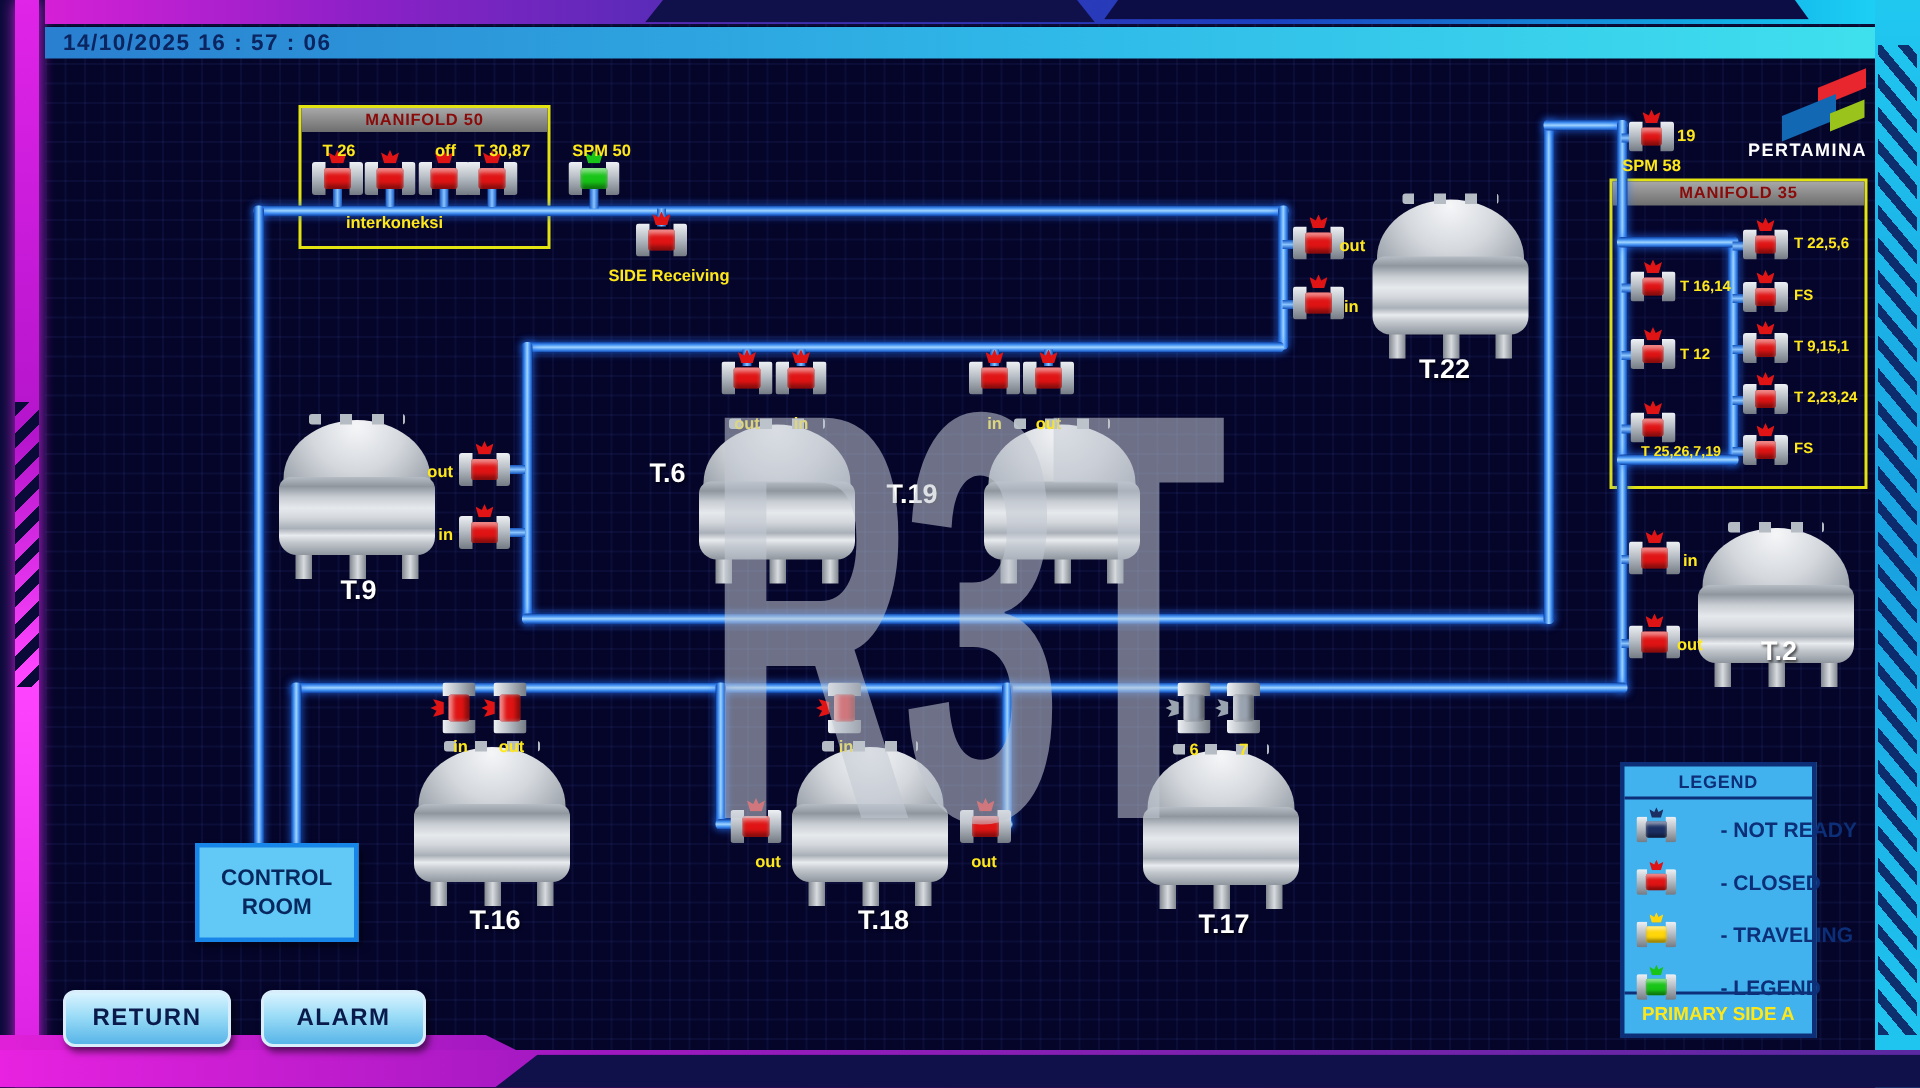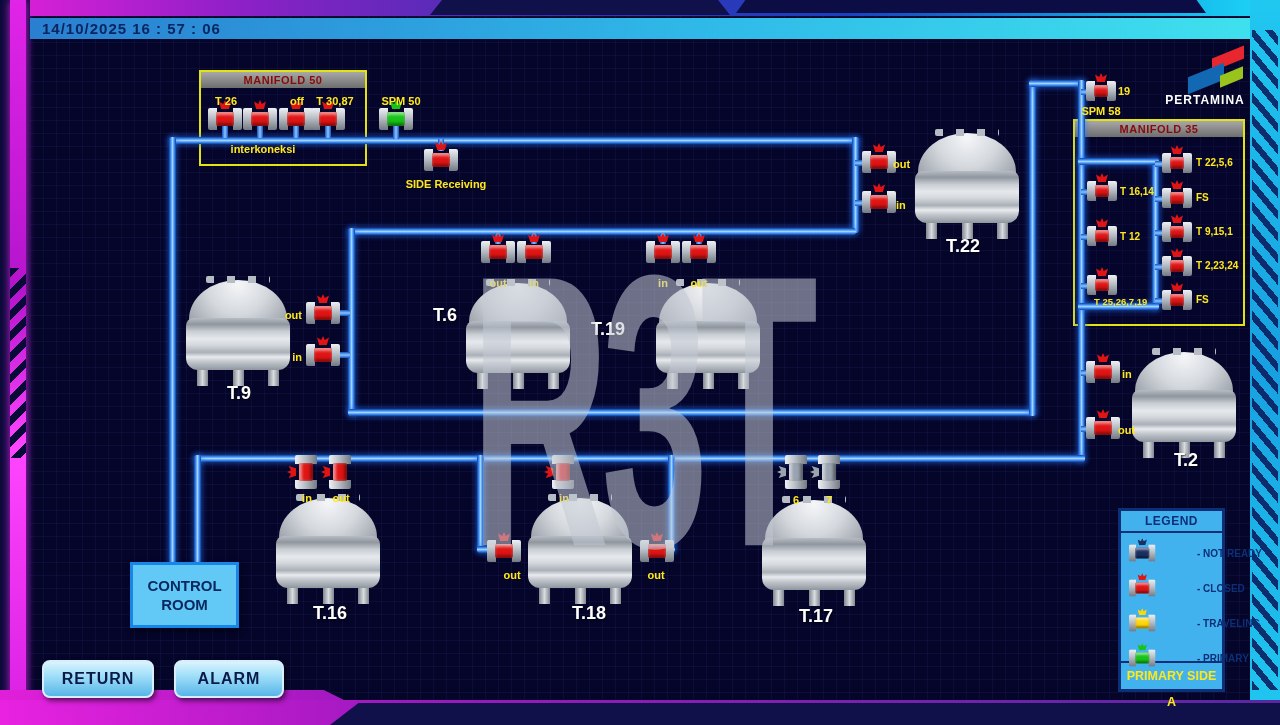--- a/index.html
+++ b/index.html
@@ -100,26 +100,26 @@
 
   
   .croom{left:130px;top:562px;width:109px;height:66px;z-index:8;background:#62c8f5;
     border:3px solid #1886e8;box-sizing:border-box;display:flex;flex-direction:column;
     align-items:center;justify-content:center;color:#07275f;font-weight:bold;font-size:15px;
     line-height:1.3;box-shadow:2px 3px 5px rgba(0,0,0,.5)}
   .btn{position:absolute;height:38px;z-index:8;border-radius:8px;border:2px solid #d8eefb;
     background:linear-gradient(180deg,#d9f3ff 0%,#9bdcf7 45%,#57b5e8 100%);
     color:#0a1a4a;font-weight:bold;font-size:16px;letter-spacing:1px;
     box-shadow:2px 3px 5px rgba(0,0,0,.55);font-family:"Liberation Sans",sans-serif}
-  .legend{left:1118px;top:508px;width:107px;height:184px;z-index:8;background:#42b2ee;
+  .legend{left:1080px;top:508px;width:131px;height:184px;z-index:8;background:#42b2ee;
     border:3px solid #0c2f78;box-sizing:border-box}
   .legend .ltitle{height:20px;border-bottom:2px solid #0c2f78;color:#0c2f78;font-weight:bold;
     font-size:12px;text-align:center;line-height:20px;letter-spacing:.5px}
   .lrow{position:absolute;left:8px;height:24px;display:flex;align-items:center}
-  .lrow .txt{color:#0c2f78;font-weight:bold;font-size:10px;margin-left:34px;white-space:nowrap}
+  .lrow .txt{color:#0c2f78;font-weight:bold;font-size:14px;margin-left:22px;white-space:nowrap}
   .legend .lfoot{position:absolute;left:0;right:0;bottom:0;height:26px;border-top:2px solid #0c2f78;
     color:#ffe81a;font-weight:bold;font-size:12.5px;text-align:center;line-height:26px}
 
   
   .logo{left:1150px;top:40px;width:110px;height:68px;z-index:6}
   .logo i{position:absolute;transform:skewY(-22deg)}
   .logo .l-red{left:62px;top:12px;width:32px;height:13px;background:#e8262d}
   .logo .l-blue{left:38px;top:30px;width:36px;height:17px;background:#1268b3}
   .logo .l-green{left:70px;top:31px;width:23px;height:12px;background:#9ac31c}
   .logo .l-txt{position:absolute;left:0;top:53px;width:110px;text-align:center;color:#fff;
@@ -370,21 +370,21 @@
   </div>
 <div class="tank" style="left:762px;top:500px">
     <i class="noz"></i>
     <i class="legs"></i>
   </div>
 
 <span class="tlab" style="left:963px;top:236px">T.22</span>
 <span class="tlab" style="left:239px;top:383px">T.9</span>
 <span class="tlab" style="left:445px;top:305px">T.6</span>
 <span class="tlab" style="left:608px;top:319px">T.19</span>
-<span class="tlab" style="left:1186px;top:450px">T.2</span>
+<span class="tlab" style="left:1186px;top:424px">T.2</span>
 <span class="tlab" style="left:330px;top:603px">T.16</span>
 <span class="tlab" style="left:589px;top:603px">T.18</span>
 <span class="tlab" style="left:816px;top:606px">T.17</span>
 
 <div class="abs watermark">R3T</div>
 
 <div class="abs croom">
   <span>CONTROL</span>
   <span>ROOM</span>
 </div>
@@ -409,16 +409,16 @@
   <div class="lrow" style="top:100px">
     <div class="valve mini yellow" style="--c1: #ffd60a;">
         <i class="act"></i>
       </div>
     <span class="txt">- TRAVELING</span>
   </div>
   <div class="lrow" style="top:135px">
     <div class="valve mini green" style="--c1: #17c417;">
         <i class="act"></i>
       </div>
-    <span class="txt">- PRIMARY</span>
+    <span class="txt">- LEGEND</span>
   </div>
   <div class="lfoot">PRIMARY SIDE A</div>
 </div>
 
 </body></html>

